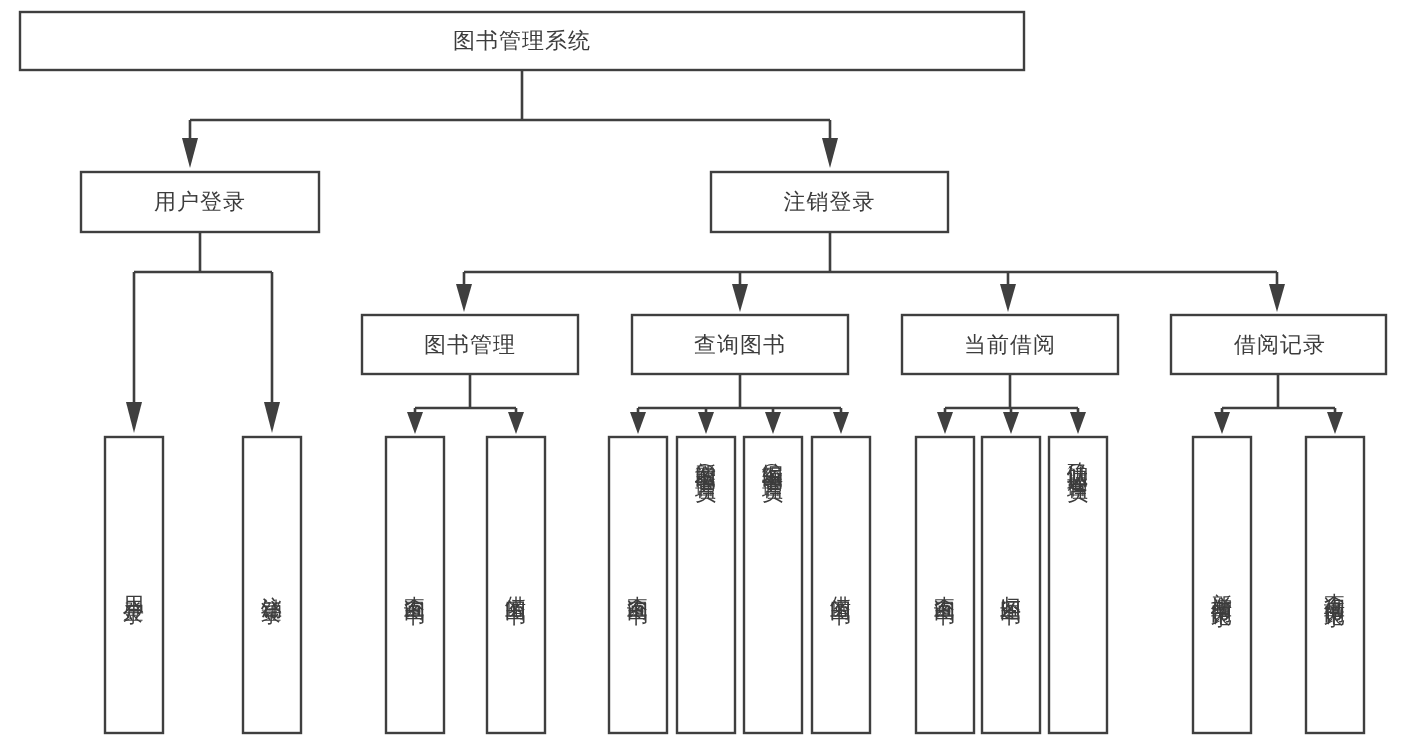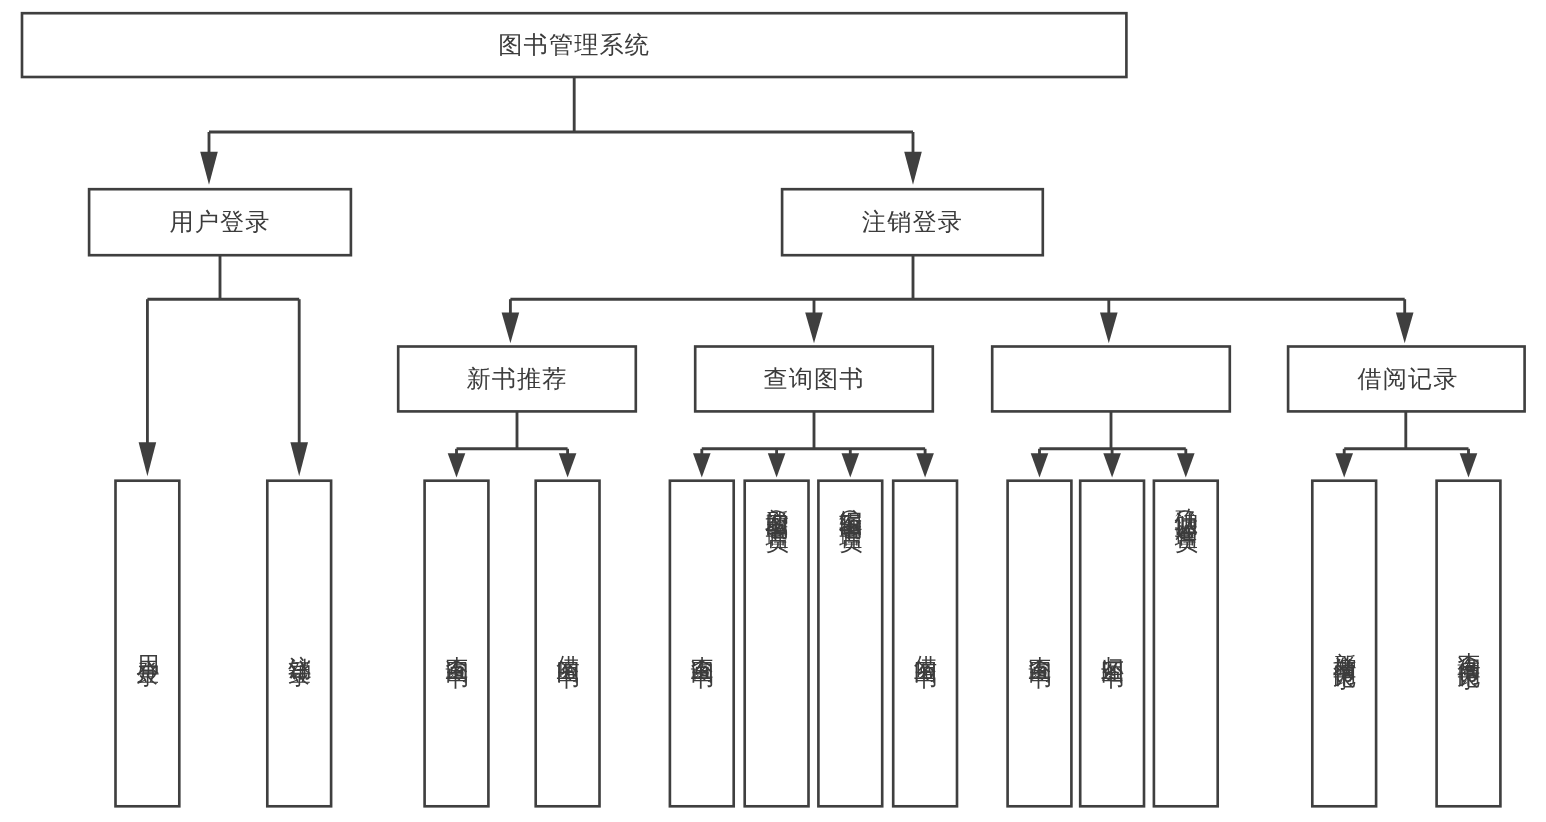--- a/index.html
+++ b/index.html
@@ -196,25 +196,28 @@
   </div>
 
   <div class="hlabel-wrap" style="left:81px; top:172px; width:238px; height:60px;">
     <span class="hlabel-text">用户登录</span>
   </div>
   <div class="hlabel-wrap" style="left:711px; top:172px; width:237px; height:60px;">
     <span class="hlabel-text">注销登录</span>
   </div>
 
   <div class="hlabel-wrap" style="left:362px; top:315px; width:216px; height:59px;">
-    <span class="hlabel-text">新书推荐</span>
+    <span class="hlabel-text">图书管理</span>
   </div>
   <div class="hlabel-wrap" style="left:632px; top:315px; width:216px; height:59px;">
     <span class="hlabel-text">查询图书</span>
   </div>
+  <div class="hlabel-wrap" style="left:902px; top:315px; width:216px; height:59px;">
+    <span class="hlabel-text">当前借阅</span>
+  </div>
   <div class="hlabel-wrap" style="left:1171px; top:315px; width:218px; height:59px;">
     <span class="hlabel-text">借阅记录</span>
   </div>
 
   <div class="vlabel-wrap" style="left:105px; top:437px; width:58px; height:296px;">
     <span class="vlabel-text">用户登录</span>
   </div>
   <div class="vlabel-wrap" style="left:243px; top:437px; width:58px; height:296px;">
     <span class="vlabel-text">注销登录</span>
   </div>

